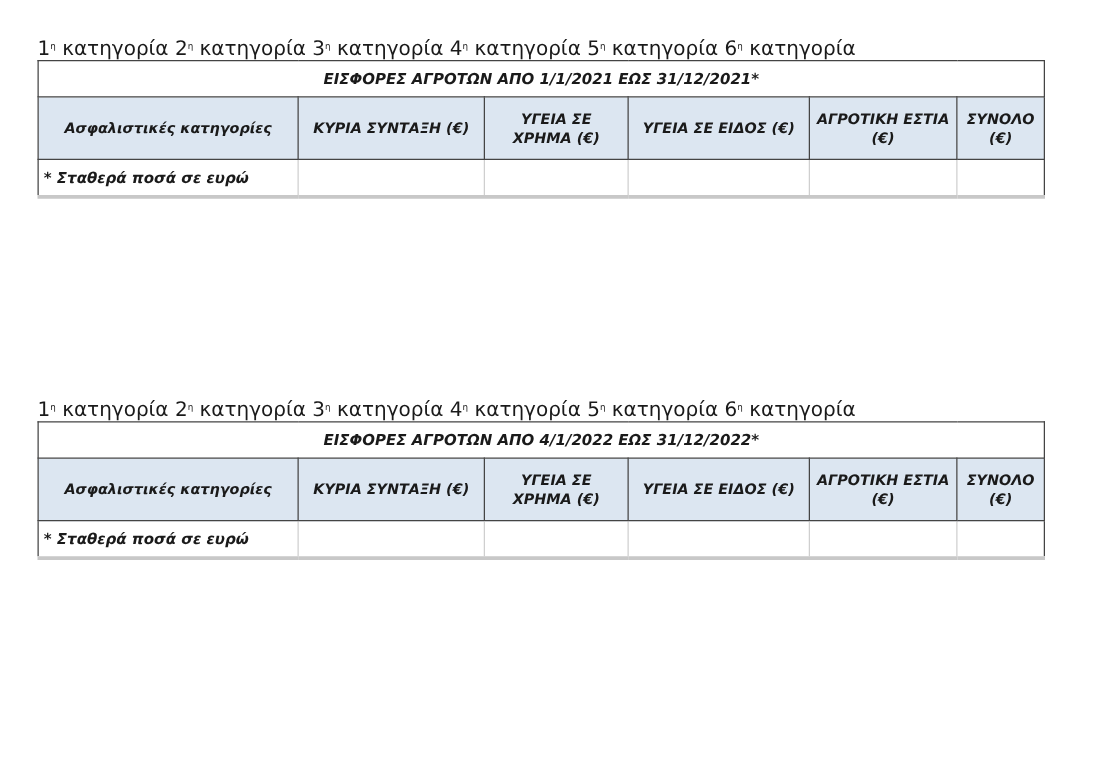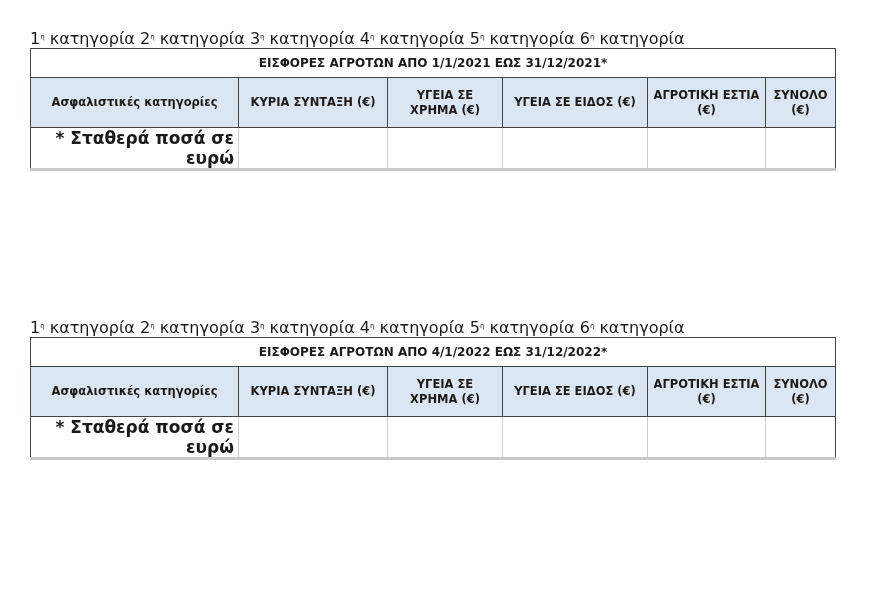--- a/index.html
+++ b/index.html
@@ -4,25 +4,25 @@
 <style>
   html, body { margin: 0; padding: 0; background: #ffffff; }
   body { width: 880px; height: 606px; position: relative; overflow: hidden;
          font-family: "DejaVu Sans", "Liberation Sans", sans-serif; color: #1a1a1a; }
   .sheet { position: absolute; left: 30px; width: 805px; }
   #table-2021 { top: 29px; }
   #table-2022 { top: 318px; }
   table { border-collapse: collapse; table-layout: fixed; width: 805px; font-size: 12px; }
   col.c0 { width: 208px; } col.c1 { width: 149px; } col.c2 { width: 115px; }
   col.c3 { width: 145px; } col.c4 { width: 118px; } col.c5 { width: 70px; }
-  td, th { border: 1px solid #555; text-align: center; vertical-align: middle; padding: 0 4px; }
+  td, th { border: 1px solid #555; text-align: center; vertical-align: middle; padding: 0 4px; font-style: italic; }
   tr.title-row td { height: 28px; font-weight: bold; font-size: 12px; border: 1.5px solid #444; background: #fff; }
   tr.head-row th { height: 49px; background: #dce6f1; font-weight: bold; font-size: 11.5px; line-height: 15px; border: 1.5px solid #444; }
   tr.note-row td { height: 28px; border: 1px solid #cfcfcf; border-bottom: 3px solid #c8c8c8; }
-  tr.note-row td.note { text-align: right; font-weight: bold; font-size: 17px; padding-left: 4px; border-left: 1.5px solid #444; }
+  tr.note-row td.note { text-align: left; font-weight: bold; font-size: 12px; padding-left: 4px; border-left: 1.5px solid #444; }
   sup { font-size: 7px; vertical-align: 5px; }
 </style>
 </head>
 <body>
 
 <div class="sheet" id="table-2021">
   
     
     
       <span>1</span><sup>η</sup> <span>κατηγορία</span>

